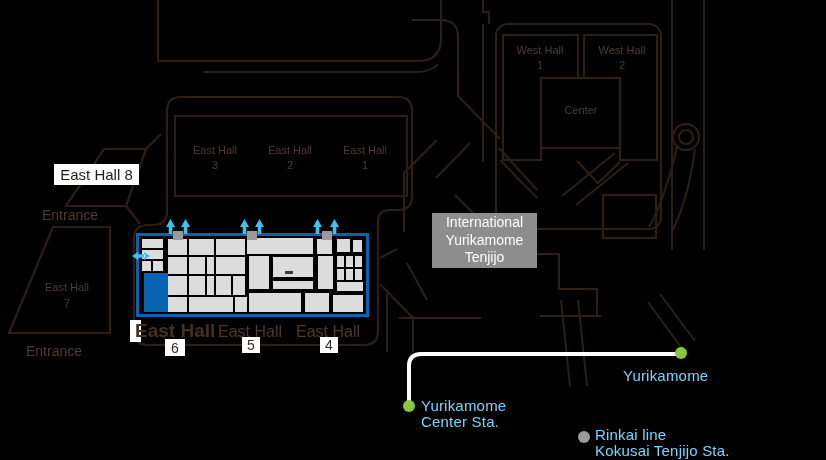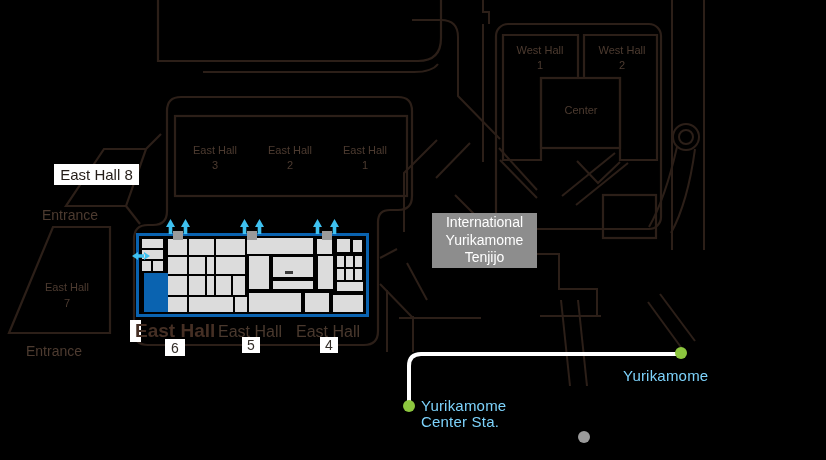--- a/index.html
+++ b/index.html
@@ -188,14 +188,18 @@
   <div class="badge" style="left:242px;top:337px;width:18px;height:16px;">5</div>
   <div class="badge" style="left:320px;top:337px;width:18px;height:16px;">4</div>
 
   <div class="station" style="left:421px;top:398px;">
     <span style="display:block">Yurikamome</span>
     <span style="display:block">Center Sta.</span>
   </div>
   <div class="station" style="left:623px;top:368px;">
     <span style="display:block">Yurikamome</span>
   </div>
+  <div class="station" style="left:595px;top:427px;">
+    <span style="display:block">Rinkai line</span>
+    <span style="display:block">Kokusai Tenjijo Sta.</span>
+  </div>
 
 </div>
 
 </body></html>

